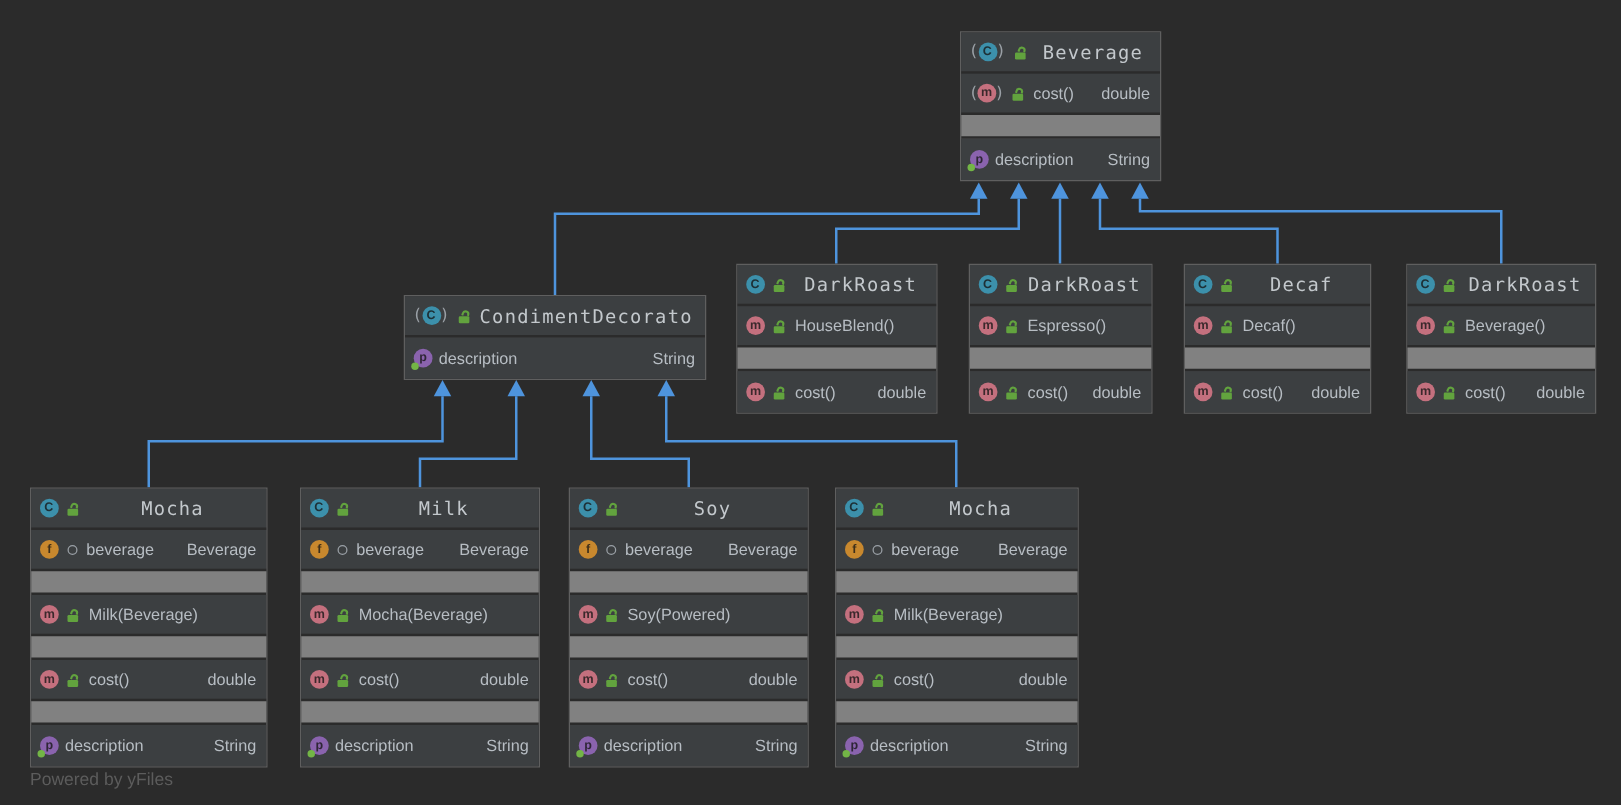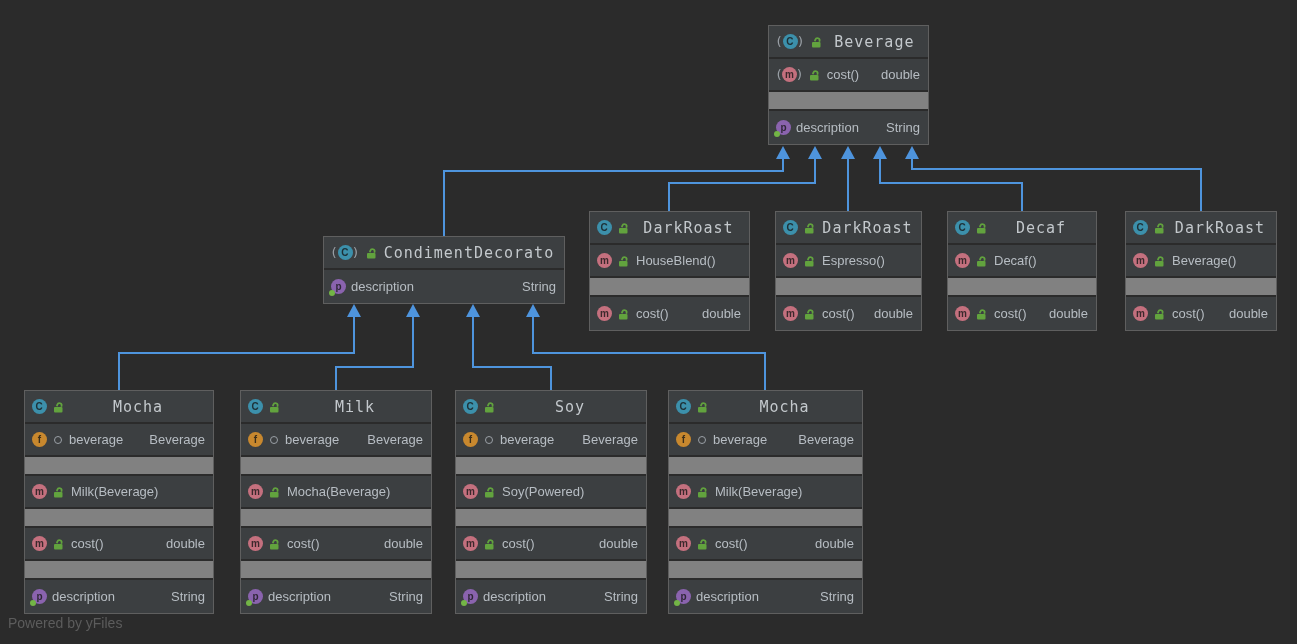--- a/index.html
+++ b/index.html
@@ -61,21 +61,21 @@
   }
   .pkg-circle{
     display:inline-block;width:6px;height:6px;border-radius:50%;
     border:1.5px solid var(--package-icon,#9aa0a6);
     margin:0 2px;
   }
   .member-label{flex:none;}
   .spacer{flex:1;}
   .member-type{flex:none;}
   .watermark{
-    position:absolute;left:8px;top:615px;z-index:2;
+    position:absolute;left:24px;top:615px;z-index:2;
     font-size:14px;color:var(--watermark,#5c5c5c);
   }
 </style>
 </head>
 <body>
 
 <div class="canvas" id="canvas">
   <svg class="edges" id="edges-svg" width="1297" height="644">
       <g>
         <polyline points="444,236 444,171 783,171 783,159" fill="none" stroke="#4e94dd" stroke-width="2"></polyline>

